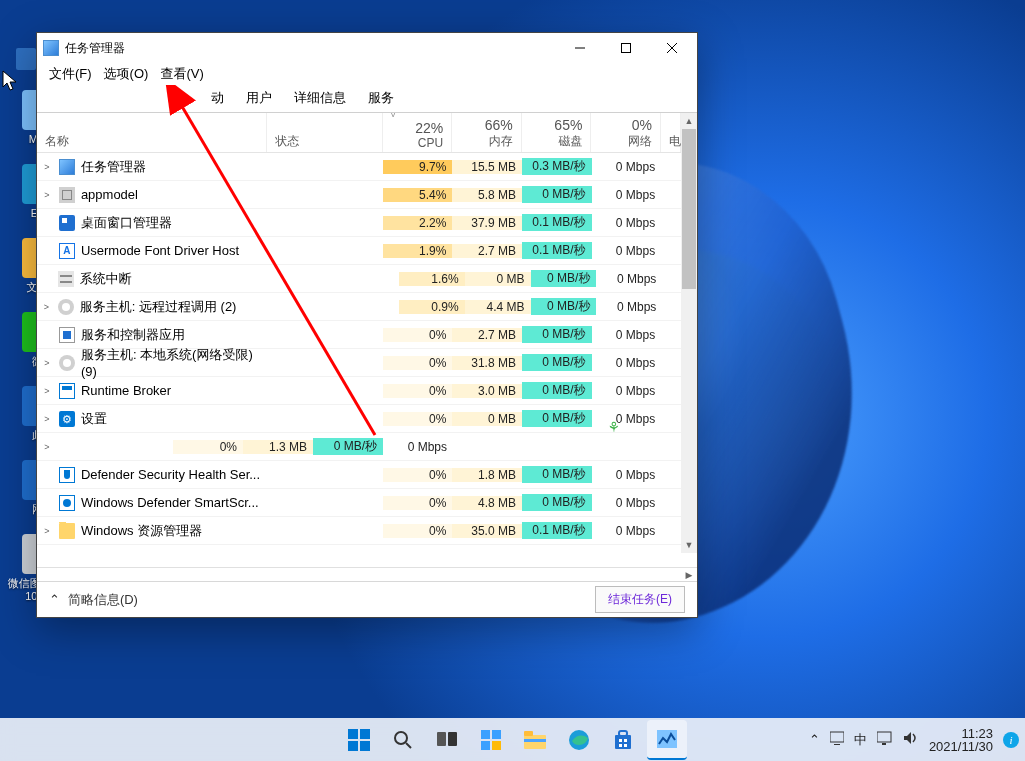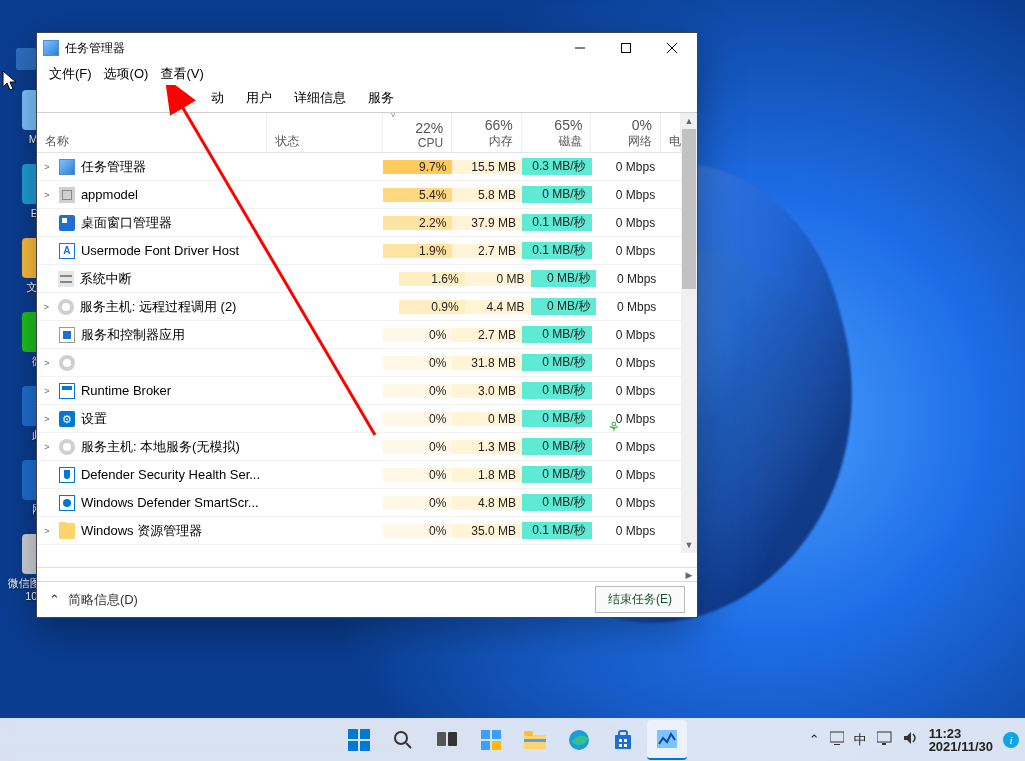--- a/index.html
+++ b/index.html
@@ -87,30 +87,30 @@
 .ico-fold { background:#ffd56b; border-radius:1px; position:relative; }
 .ico-fold::before{content:"";position:absolute;top:-3px;left:0;width:7px;height:3px;background:#ffd56b;border-radius:1px 1px 0 0;}
 
 .leaf-icon { position:absolute; color:#3eb24a; font-size:14px; pointer-events:none; }
 
 .scrollbar { width:16px; background:#f0f0f0; display:flex; flex-direction:column; }
 .sbbtn { height:16px; display:flex; align-items:center; justify-content:center; color:#666; font-size:9px; }
 .sbthumb { width:14px; margin:0 1px; background:#c2c2c2; border-radius:0; }
 .bottombar { height:36px; border-top:1px solid #d8d8d8; display:flex; align-items:center; padding:0 12px; justify-content:space-between; }
 .fewer { display:flex; align-items:center; gap:8px; color:#333; font-size:12px; }
-.endtask { border:1px solid #bcbcbc; padding:4px 12px; color:#14532d; background:#fafafa; font-size:12px; }
+.endtask { border:1px solid #bcbcbc; padding:4px 12px; color:#6d28d9; background:#fafafa; font-size:12px; }
 
 
 .taskbar { position:absolute; bottom:0; left:0; right:0; height:43px; background:rgba(235,240,248,.92); backdrop-filter:blur(8px); display:flex; align-items:center; }
 .tb-center { position:absolute; left:50%; transform:translateX(-50%); display:flex; gap:4px; }
 .tb-ico { width:40px; height:40px; display:flex; align-items:center; justify-content:center; border-radius:4px; }
 .tb-ico.active { background:rgba(255,255,255,.5); border-bottom:2px solid #0078d4; }
 .tb-right { position:absolute; right:6px; display:flex; align-items:center; gap:10px; color:#222; }
 .tb-right .tray-ico { font-size:13px; }
-.tb-right .dt { text-align:left; font-size:11px; line-height:13px;font-weight:bold; }
+.tb-right .dt { text-align:right; font-size:11px; line-height:13px; }
 .info-circle { width:16px;height:16px;border-radius:50%;background:#0ea5e9;color:#fff;display:flex;align-items:center;justify-content:center;font-size:11px;font-style:italic;font-family:Georgia,serif;}
 </style>
 </head>
 <body>
 
 <div class="wallpaper">
     <div class="swirl"></div>
   </div>
 
 <svg class="cursor-arrow" width="18" height="22" viewBox="0 0 18 22">
@@ -312,20 +312,21 @@
     <div class="td-num h0">0%</div>
     <div class="td-num hmw">2.7 MB</div>
     <div class="td-num hd">0 MB/秒</div>
     <div class="td-num">0 Mbps</div>
     <div class="td-extra"></div>
           </div>
           <div class="tr">
             <span class="exp">&gt;</span>
     <div class="td-name">
               <span class="pico ico-gear"></span>
+              <span>服务主机: 本地系统(网络受限) (9)</span>
             </div>
     <div class="td-status" style="position:relative"></div>
     <div class="td-num h0">0%</div>
     <div class="td-num hmw">31.8 MB</div>
     <div class="td-num hd">0 MB/秒</div>
     <div class="td-num">0 Mbps</div>
     <div class="td-extra"></div>
           </div>
           <div class="tr">
             <span class="exp">&gt;</span>
@@ -350,24 +351,20 @@
               <span class="leaf-icon" style="left:340px;margin-top:0">⚘</span>
             </div>
     <div class="td-num h0">0%</div>
     <div class="td-num hmw">0 MB</div>
     <div class="td-num hd">0 MB/秒</div>
     <div class="td-num">0 Mbps</div>
     <div class="td-extra"></div>
           </div>
           <div class="tr">
             <span class="exp">&gt;</span>
-    <div class="td-name">
-              <span class="pico ico-gear"></span>
-              <span>服务主机: 本地服务(无模拟)</span>
-            </div>
     <div class="td-status" style="position:relative"></div>
     <div class="td-num h0">0%</div>
     <div class="td-num hmw">1.3 MB</div>
     <div class="td-num hd">0 MB/秒</div>
     <div class="td-num">0 Mbps</div>
     <div class="td-extra"></div>
           </div>
           <div class="tr">
             <span class="exp"></span>
     <div class="td-name">

